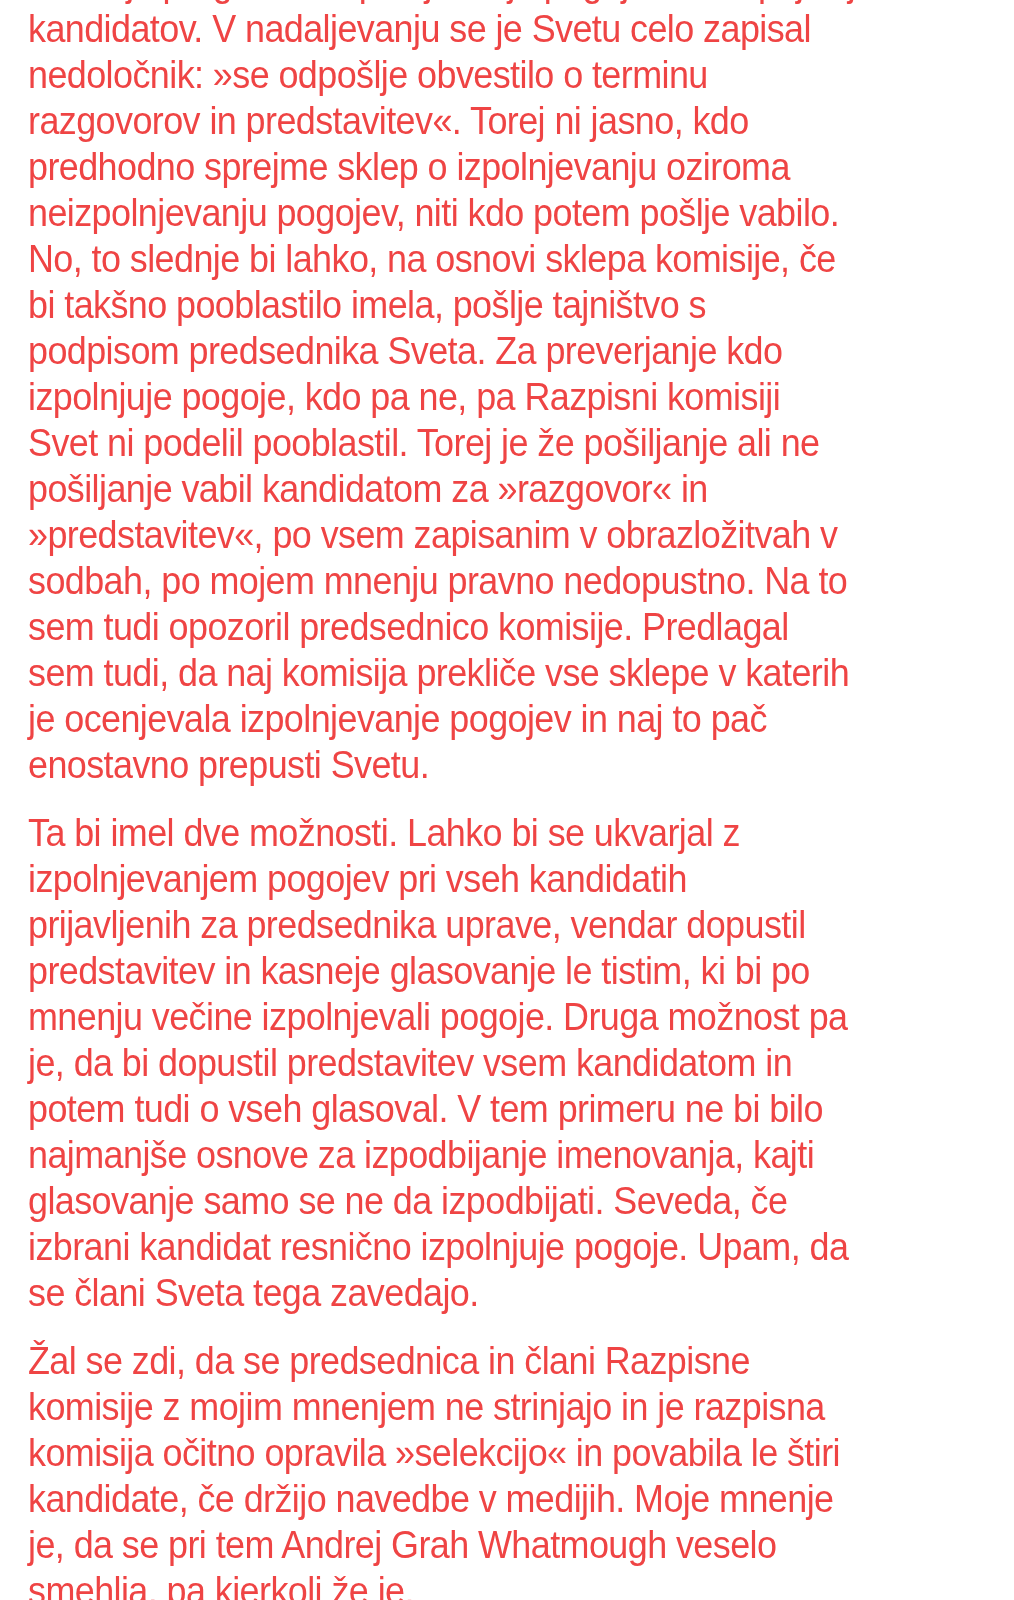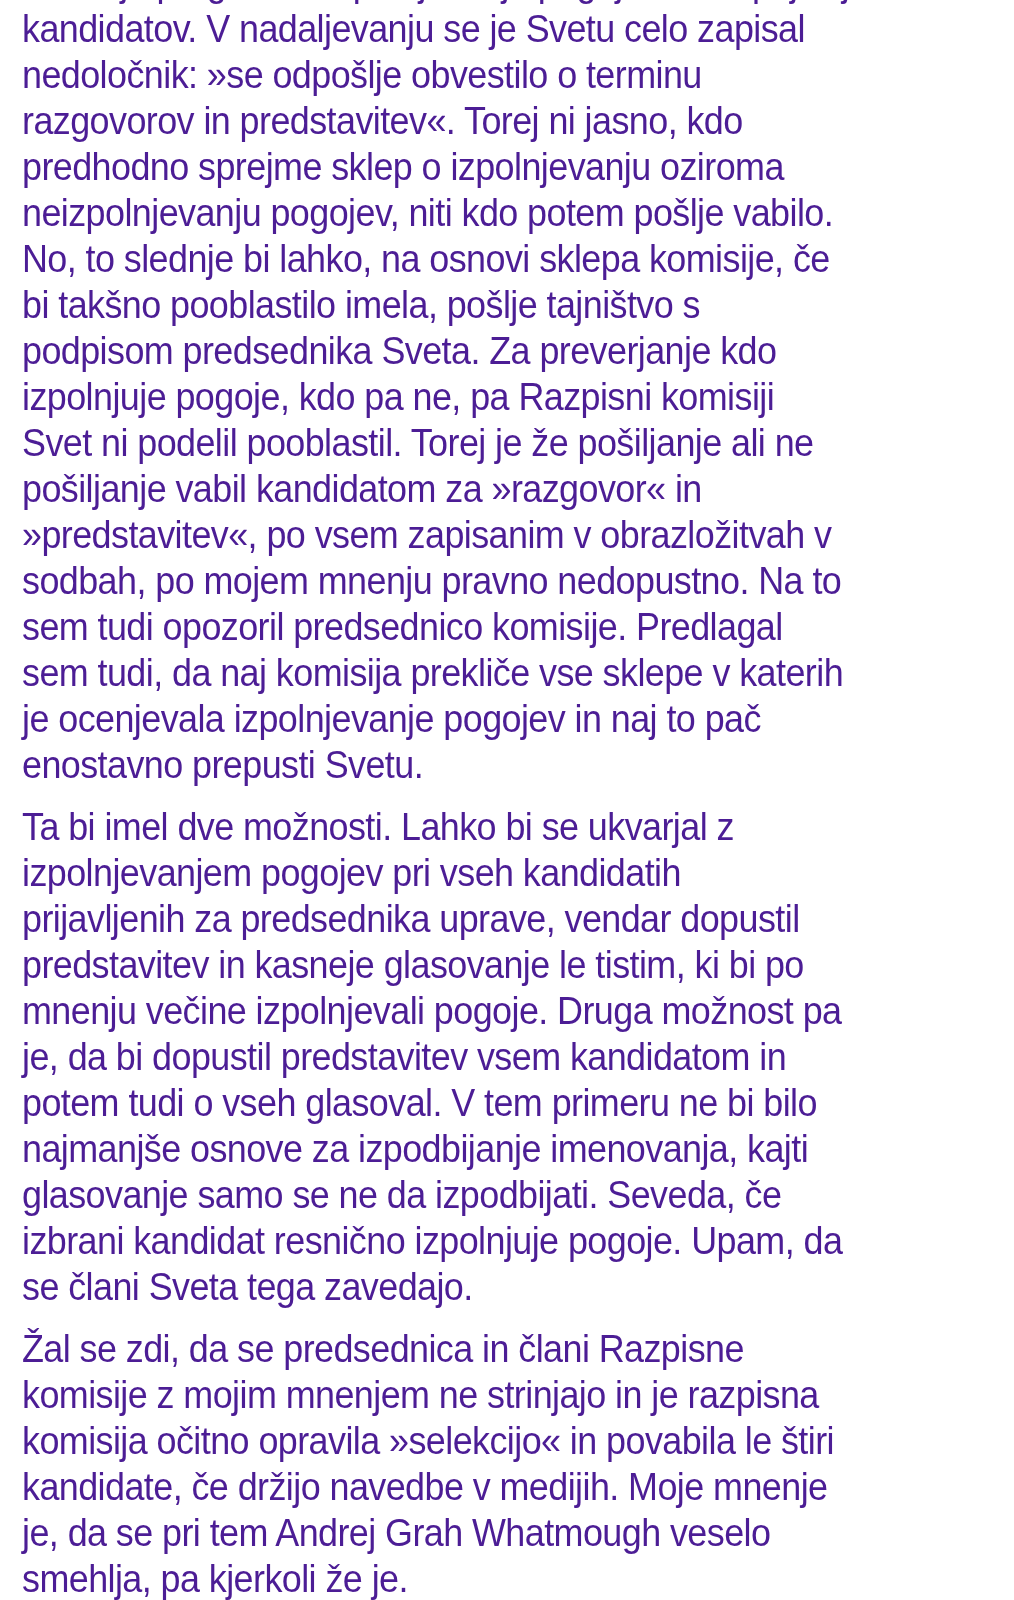--- a/index.html
+++ b/index.html
@@ -11,33 +11,33 @@
     width: 1014px;
     height: 1600px;
     overflow: hidden;
     font-family: "Liberation Sans", sans-serif;
   }
   .page {
     width: 1014px;
     height: 1600px;
     overflow: hidden;
     box-sizing: border-box;
-    padding-left: 22px;
-    color: #4c1d95;
+    padding-left: 28px;
+    color: #ef4444;
   }
   .line {
     height: 46px;
     line-height: 46px;
     font-size: 38px;
     white-space: nowrap;
     letter-spacing: -0.6px;
     transform: scaleX(0.945);
     transform-origin: 0 50%;
   }
-  .para + .para { margin-top: 16px; }
+  .para + .para { margin-top: 22px; }
   
   .clip-top {
     height: 6px;
     overflow: hidden;
     position: relative;
   }
   .clip-top .line {
     position: absolute;
     left: 0;
     top: -40px;

